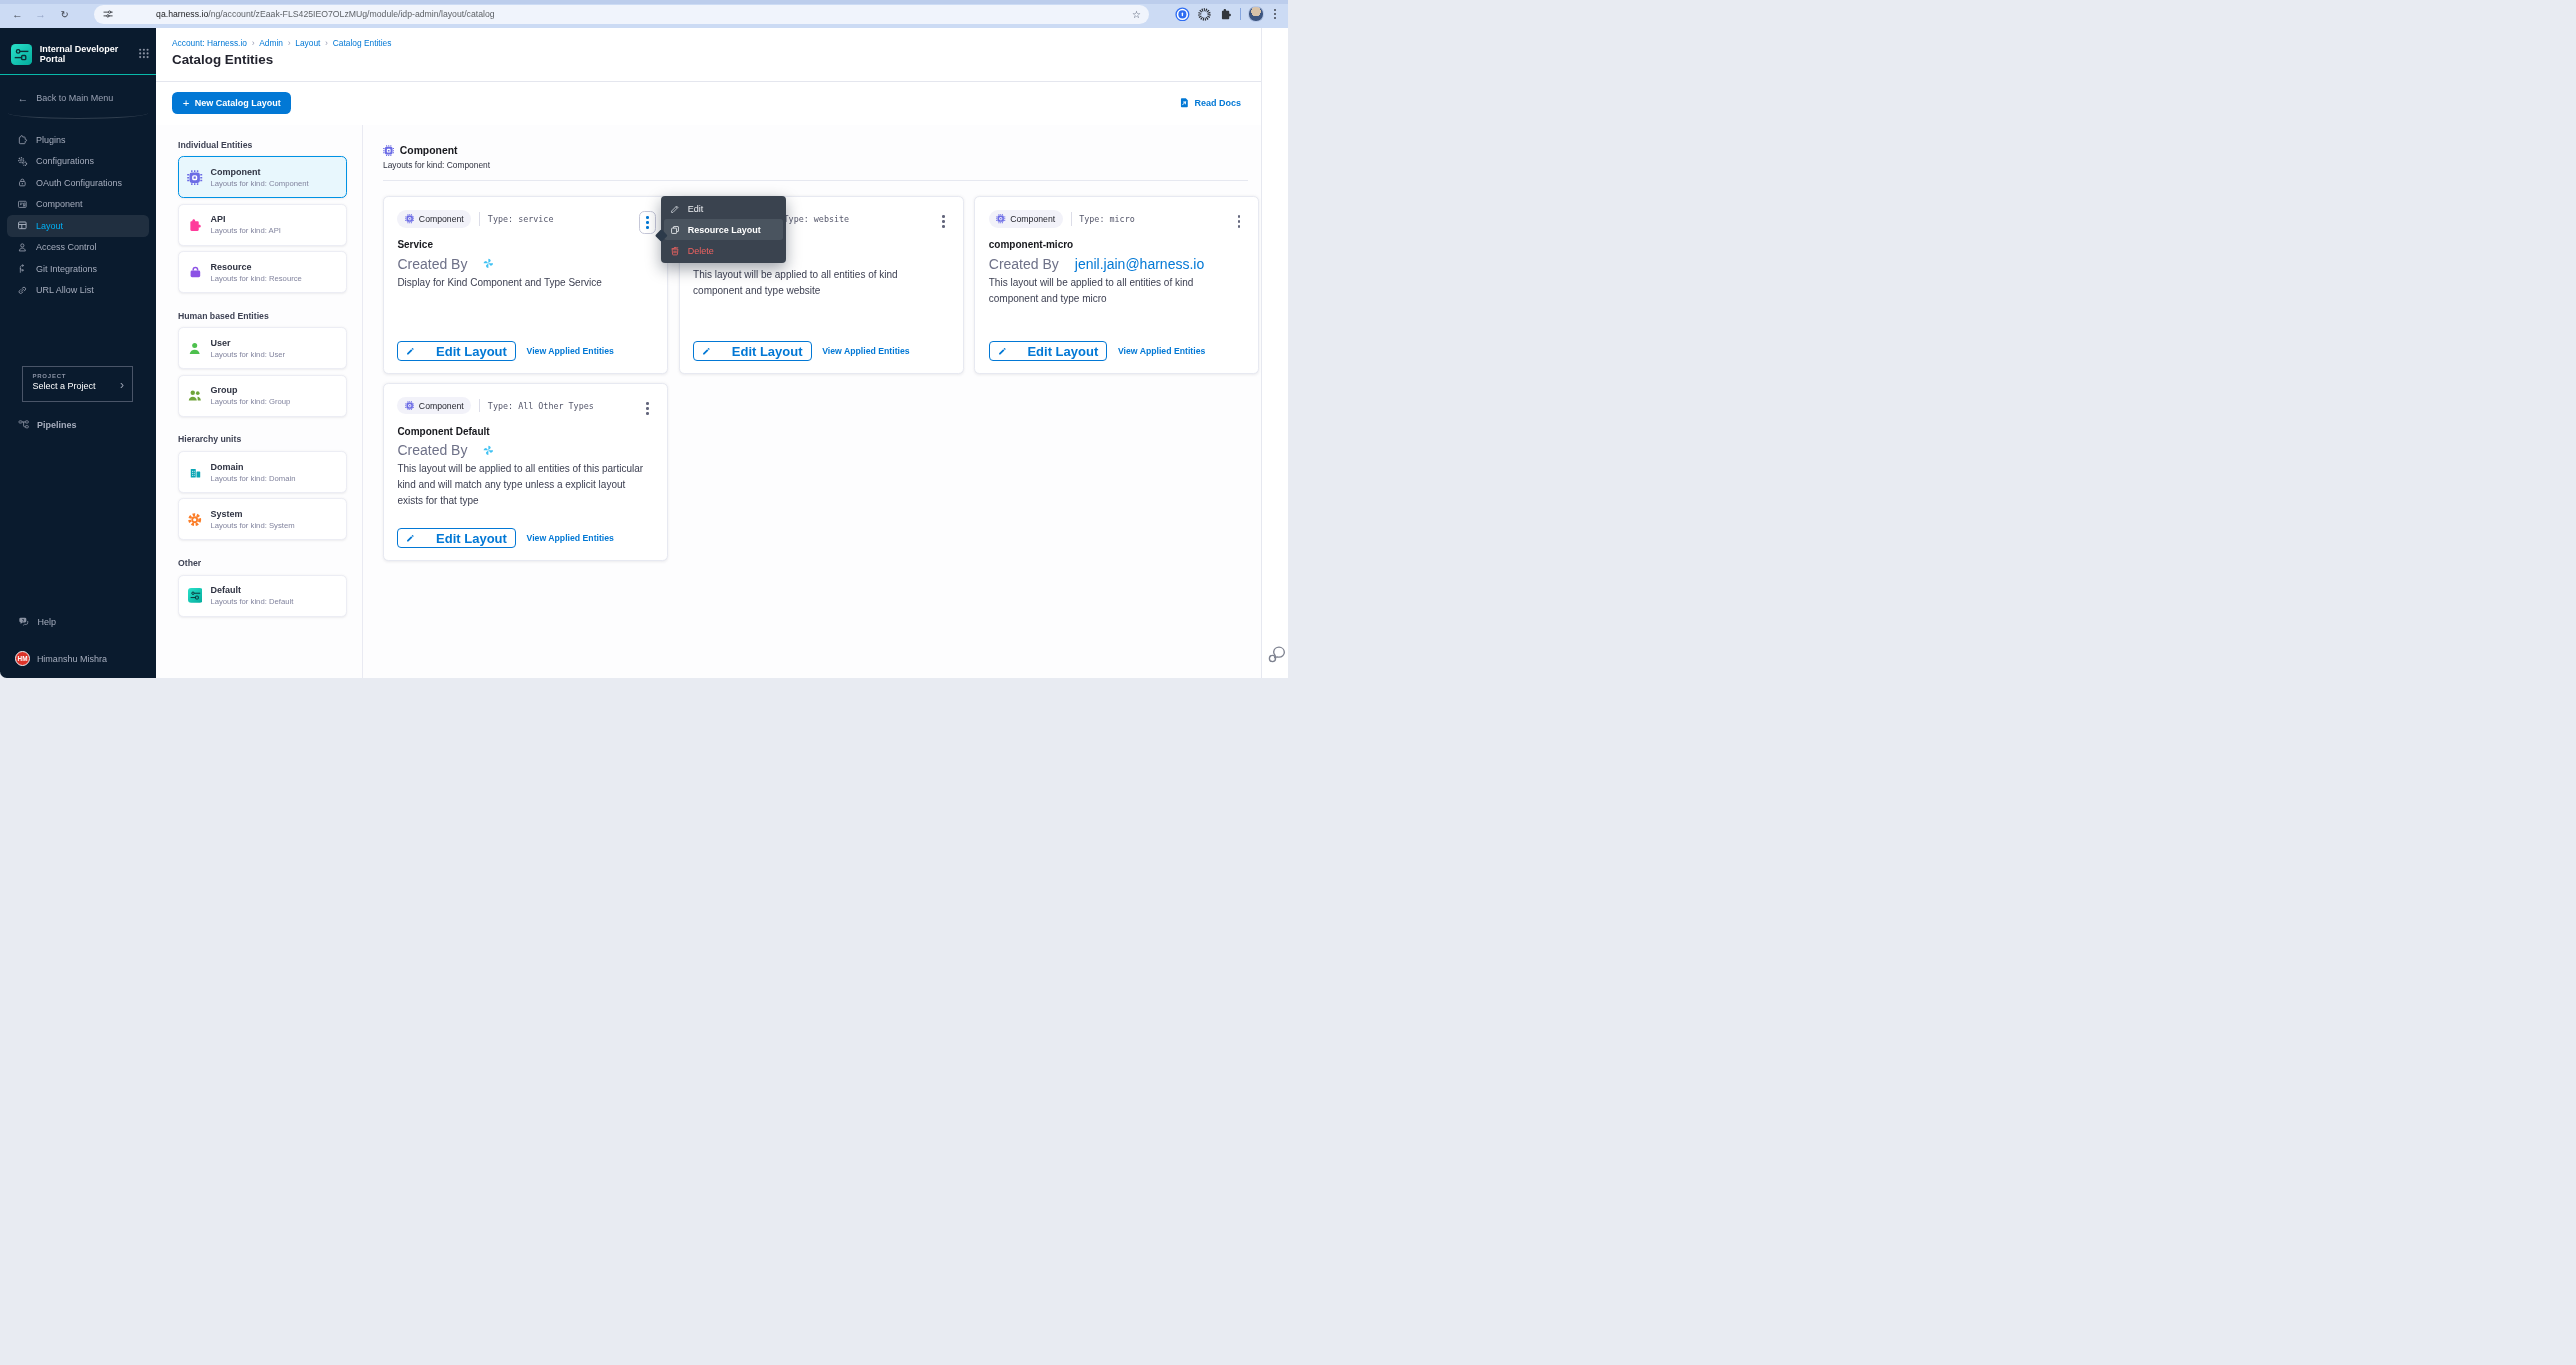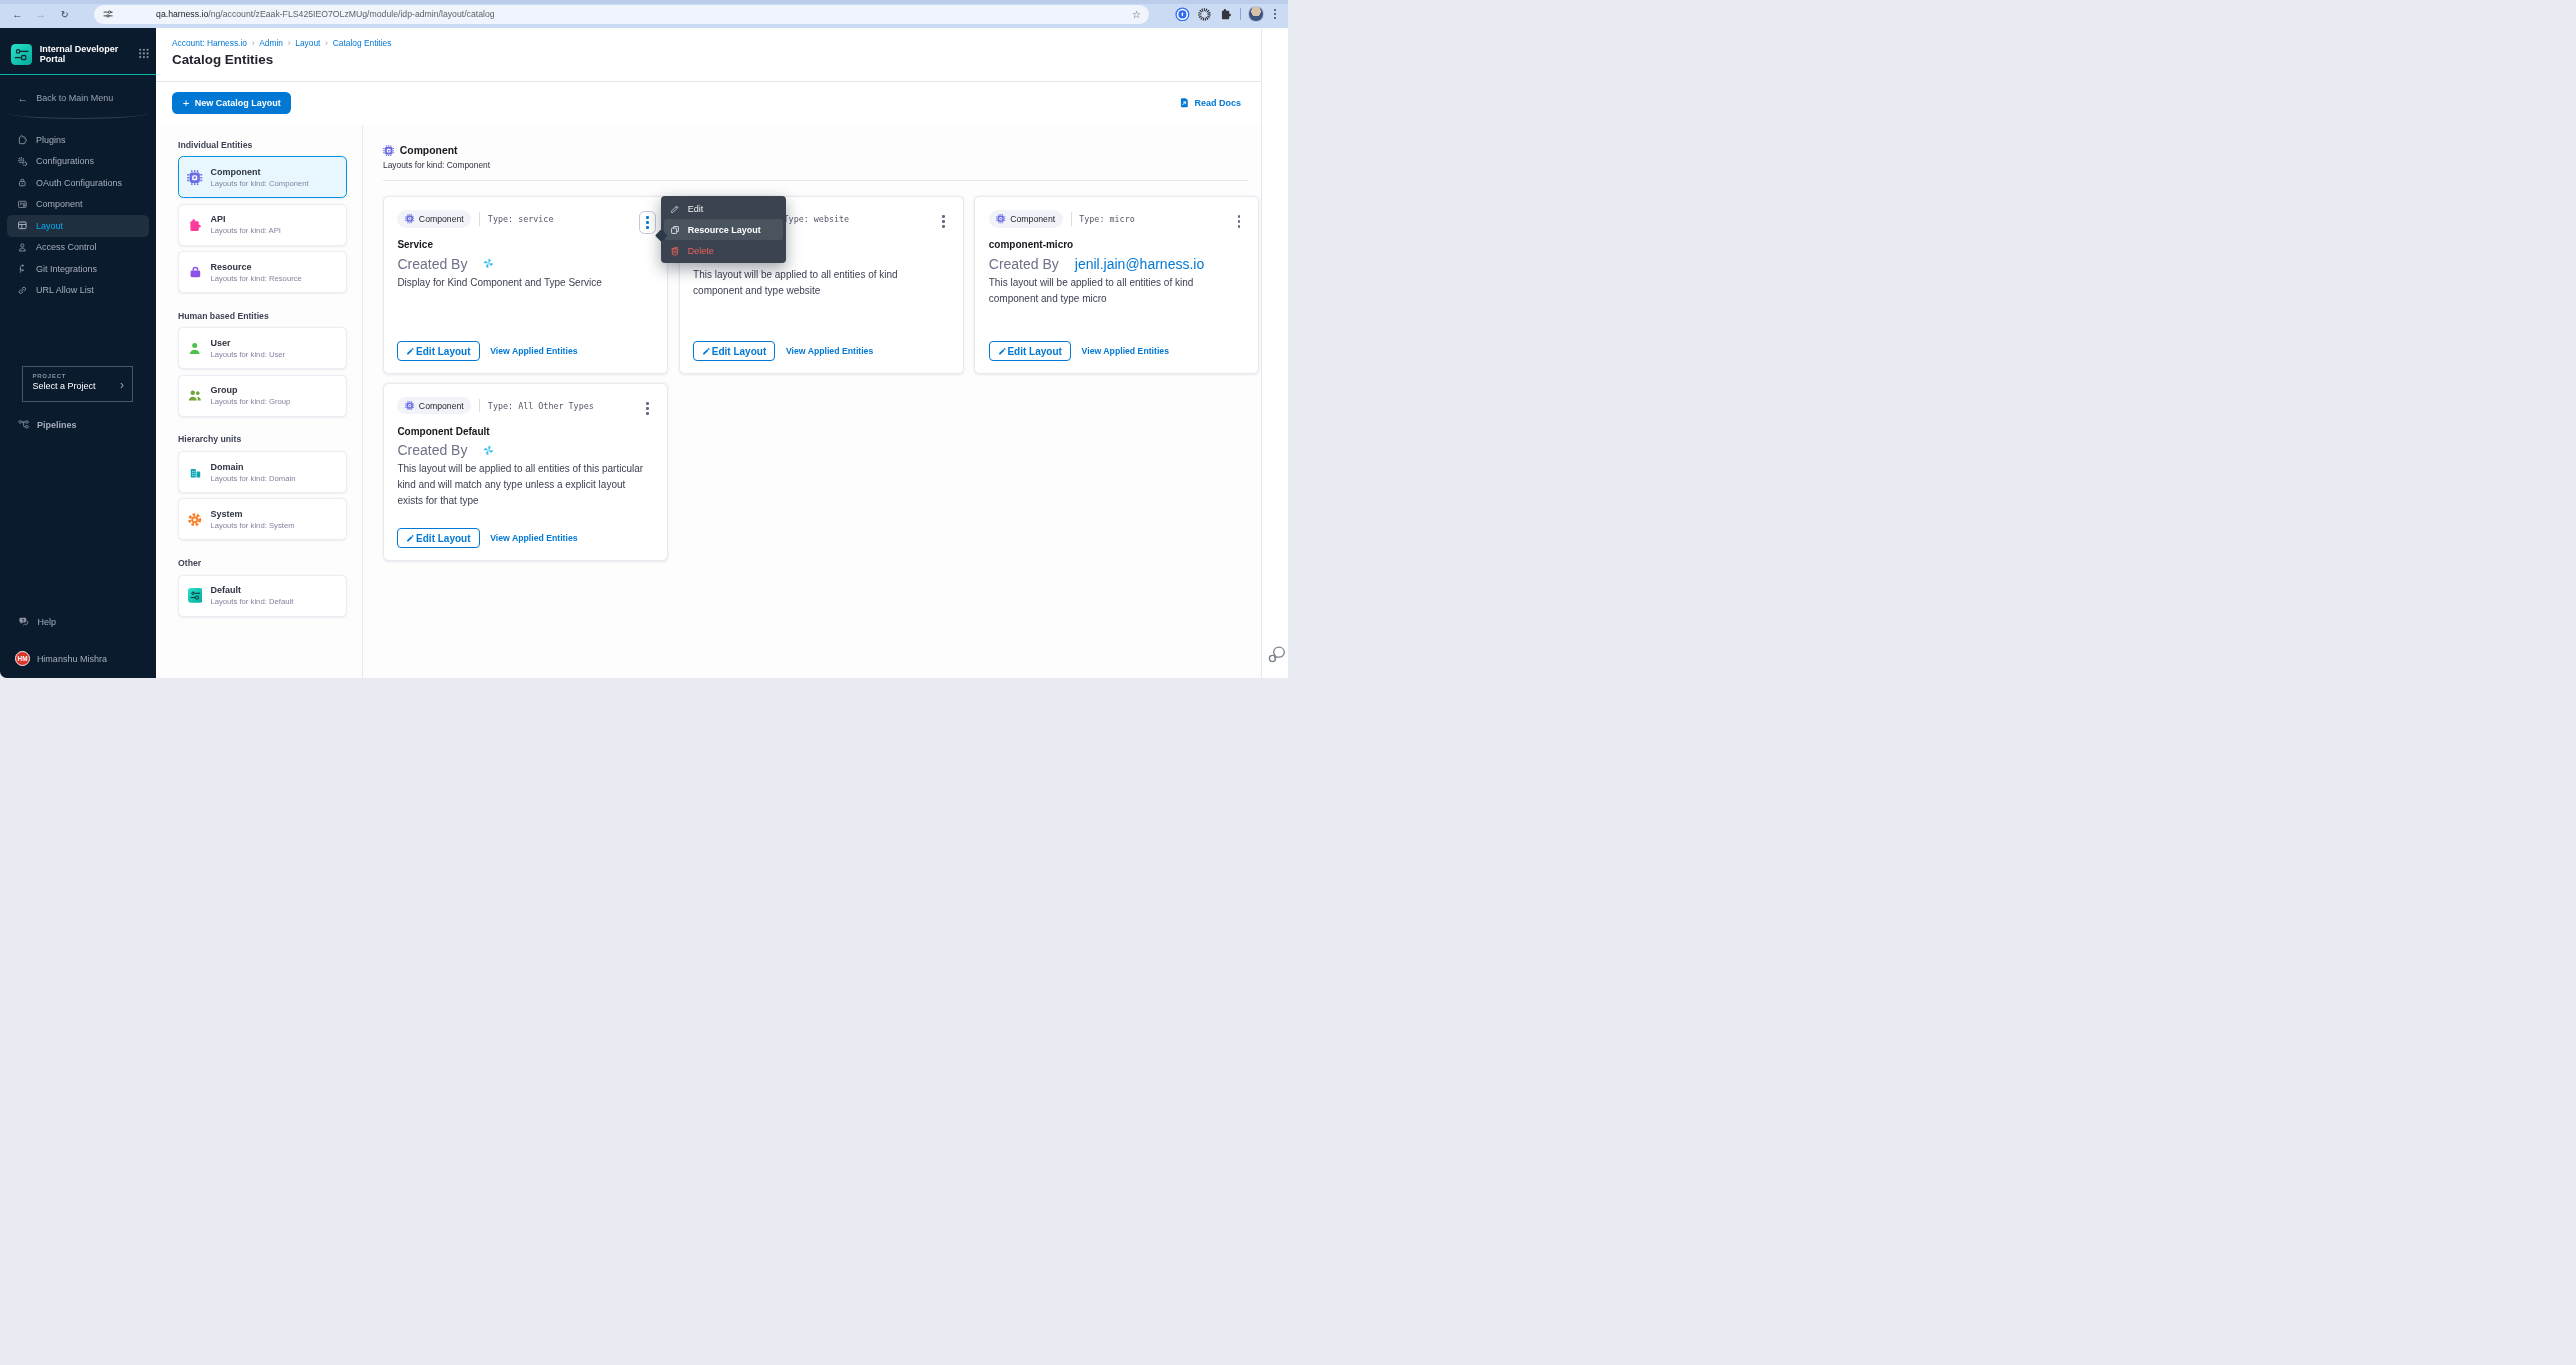--- a/index.html
+++ b/index.html
@@ -88,21 +88,21 @@
   .kebab { position:absolute; top:13.4px; right:10.7px; width:17.5px; height:21.5px; display:flex; flex-direction:column; align-items:center; justify-content:center; gap:2.3px; cursor:pointer; }
   .kebab i { width:2.7px; height:2.7px; border-radius:50%; background:#63667c; }
   .kebab.active { border:0.7px solid #c5c7d8; border-radius:5.4px; background:#fff; height:23px; }
   .kebab.active i { background:#0278d5; }
   .card-title { margin-top:10.7px; font-size:10px; font-weight:700; color:#17181d; }
   .created { margin-top:5.4px; display:flex; align-items:center; gap:16px; font-size:14px; color:#6e7188; }
   .created a { color:#0278d5; text-decoration:none; cursor:pointer; }
   .spacer-blk { height:36px; }
   .desc { margin-top:3px; font-size:10px; color:#3d4052; line-height:1.6; max-width:259px; }
   .card-foot { position:absolute; left:13.4px; bottom:12px; display:flex; align-items:center; }
-  .edit-btn { display:flex; align-items:center; gap:1px; height:20px; padding:0 8px; border:1px solid #0278d5; border-radius:4px; background:#fff; color:#0278d5; font-size:10px; font-weight:700; cursor:pointer; font-family:inherit; }
+  .edit-btn { display:flex; align-items:center; gap:21px; height:20px; padding:0 8px; border:1px solid #0278d5; border-radius:4px; background:#fff; color:#0278d5; font-size:13px; font-weight:700; cursor:pointer; font-family:inherit; }
   .view-link { margin-left:10.7px; color:#0278d5; font-size:8.7px; font-weight:700; text-decoration:none; cursor:pointer; }
 
   
   .ctx-menu { position:absolute; left:505px; top:168px; width:125px; background:#3a434f; border-radius:4px; box-shadow:0 5.4px 14.8px rgba(10,20,40,.38); padding:2px 2.7px; z-index:50; }
   .ctx-caret { position:absolute; left:-4px; top:35px; width:8.7px; height:8.7px; background:#2c3a4a; border-radius:1.3px; transform:rotate(45deg); }
   .ctx-item { height:21px; display:flex; align-items:center; gap:7.4px; padding:0 6.7px; border-radius:2.7px; font-size:9px; color:#eef0f3; cursor:pointer; }
   .ctx-item.hl { background:#4a545f; font-weight:700; color:#fff; }
   .ctx-item.danger { color:#ee6260; }
 
   .chat-fab { position:absolute; left:1111px; top:617px; cursor:pointer; }

